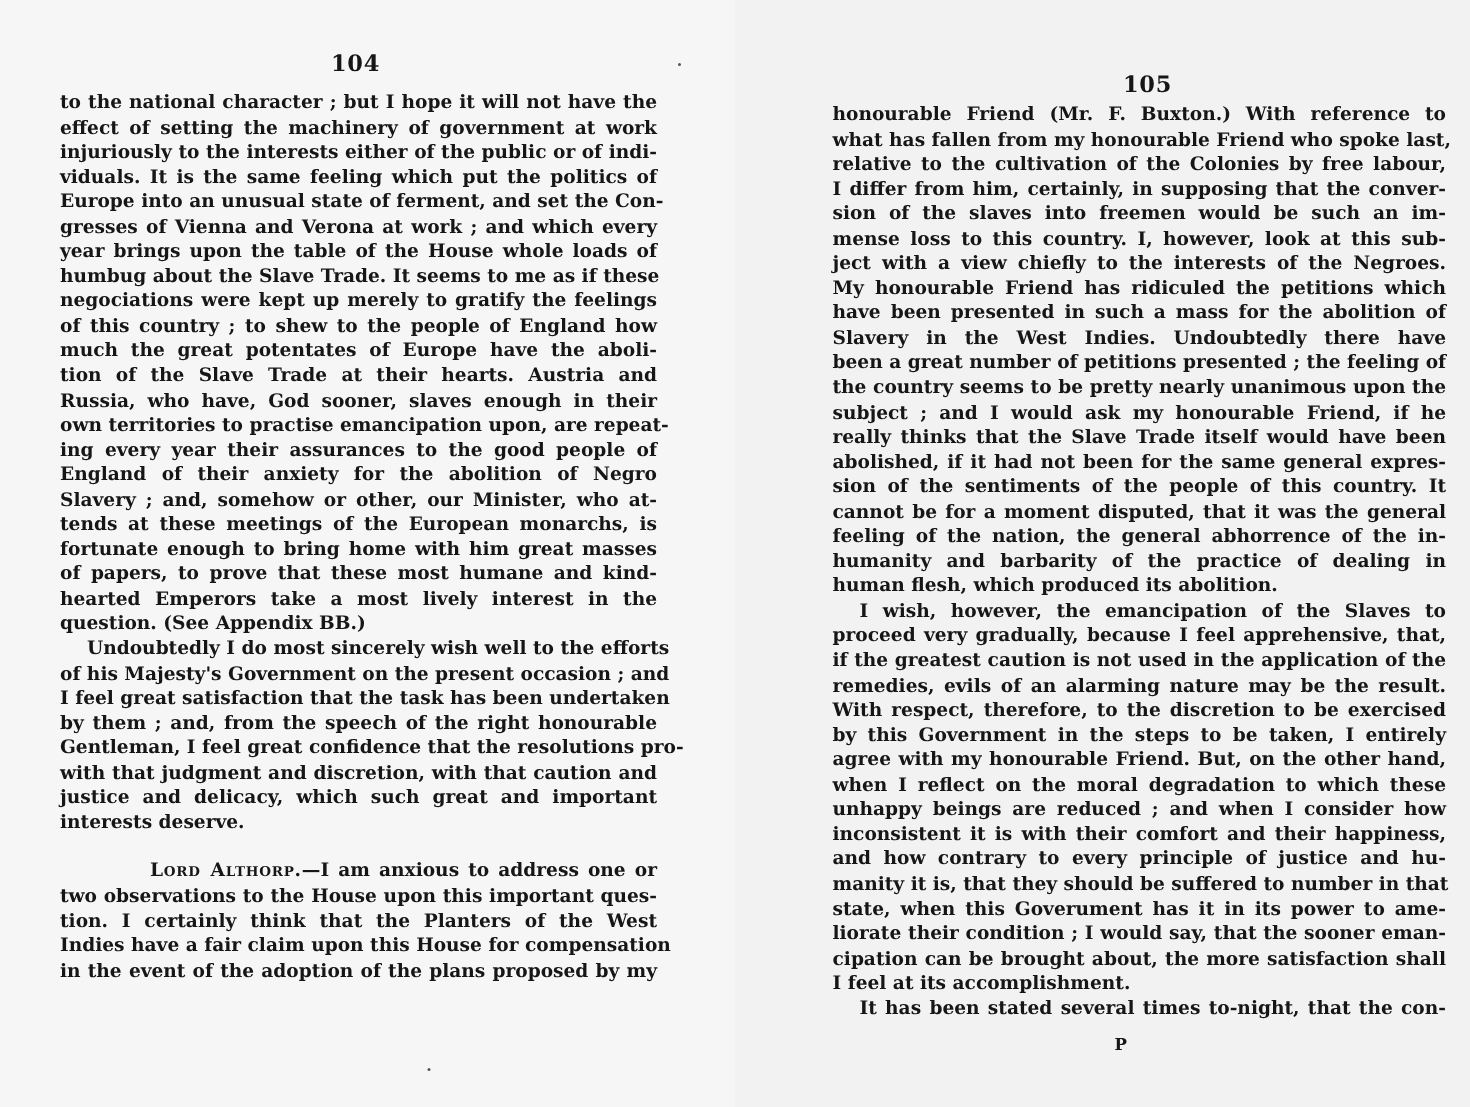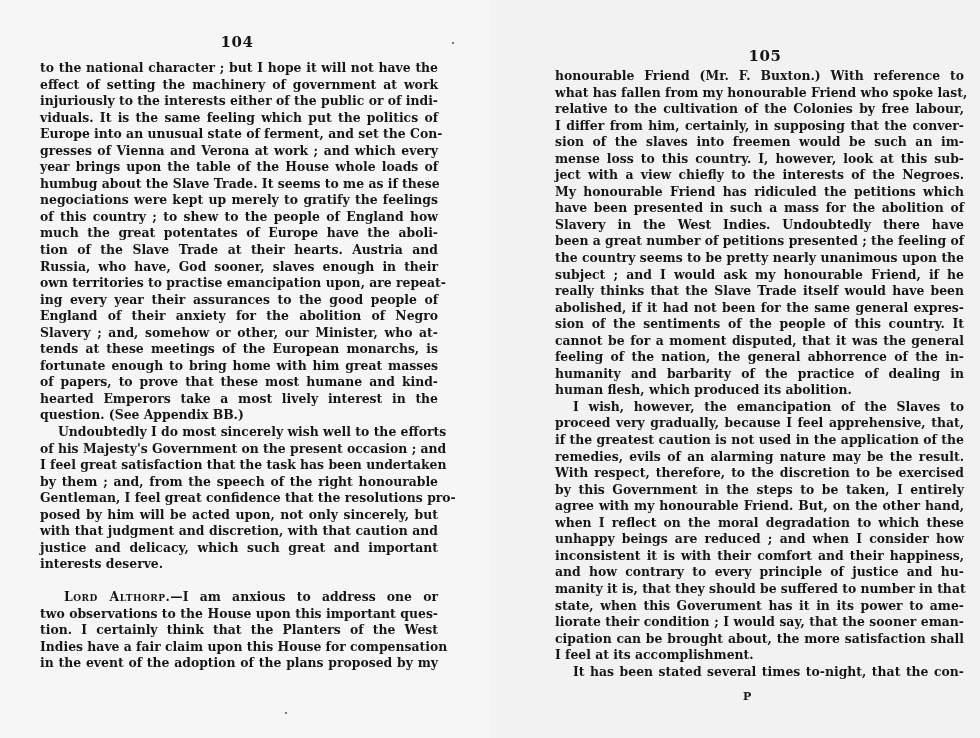--- a/index.html
+++ b/index.html
@@ -28,21 +28,21 @@
     .page.left .col { left: 40px; top: 60px; width: 398px; }
     .page.right .col { left: 46px; top: 68px; width: 409px; margin-left: 19px; }
     .line {
       display: block; white-space: nowrap; text-align: justify;
       text-align-last: justify; height: 16.55px;
     }
     .line.last { text-align-last: left; }
     .line.indent { padding-left: 18px; }
     .line.indent-lg { padding-left: 24px; }
     .gap { display: block; height: 16px; }
-    .sc { font-variant: small-caps; letter-spacing: 0.5px; }
+    .sc { font-variant: small-caps; letter-spacing: 0.5px; margin-left: 36px; }
     .signature {
       position: absolute; font-weight: bold; font-size: 11px;
     }
     .page.right .signature { left: 253px; top: 690px; }
   </style>
 </head>
 <body>
 
 <div class="spread">
   <div class="page left">
@@ -70,21 +70,20 @@
           <span class="line">tends at these meetings of the European monarchs, is</span>
           <span class="line">fortunate enough to bring home with him great masses</span>
           <span class="line">of papers, to prove that these most humane and kind-</span>
           <span class="line">hearted Emperors take a most lively interest in the</span>
           <span class="line last">question. (See Appendix BB.)</span>
           <span class="line indent">Undoubtedly I do most sincerely wish well to the efforts</span>
           <span class="line">of his Majesty's Government on the present occasion ; and</span>
           <span class="line">I feel great satisfaction that the task has been undertaken</span>
           <span class="line">by them ; and, from the speech of the right honourable</span>
           <span class="line">Gentleman, I feel great confidence that the resolutions pro-</span>
-          <span class="line">posed by him will be acted upon, not only sincerely, but</span>
           <span class="line">with that judgment and discretion, with that caution and</span>
           <span class="line">justice and delicacy, which such great and important</span>
           <span class="line last">interests deserve.</span>
         </div>
       <span class="gap"></span>
       <span class="line indent-lg"><span class="sc">Lord Althorp.</span><span>—I am anxious to address one or</span></span>
       <div id="left-speaker-lines">
           <span class="line">two observations to the House upon this important ques-</span>
           <span class="line">tion. I certainly think that the Planters of the West</span>
           <span class="line">Indies have a fair claim upon this House for compensation</span>

